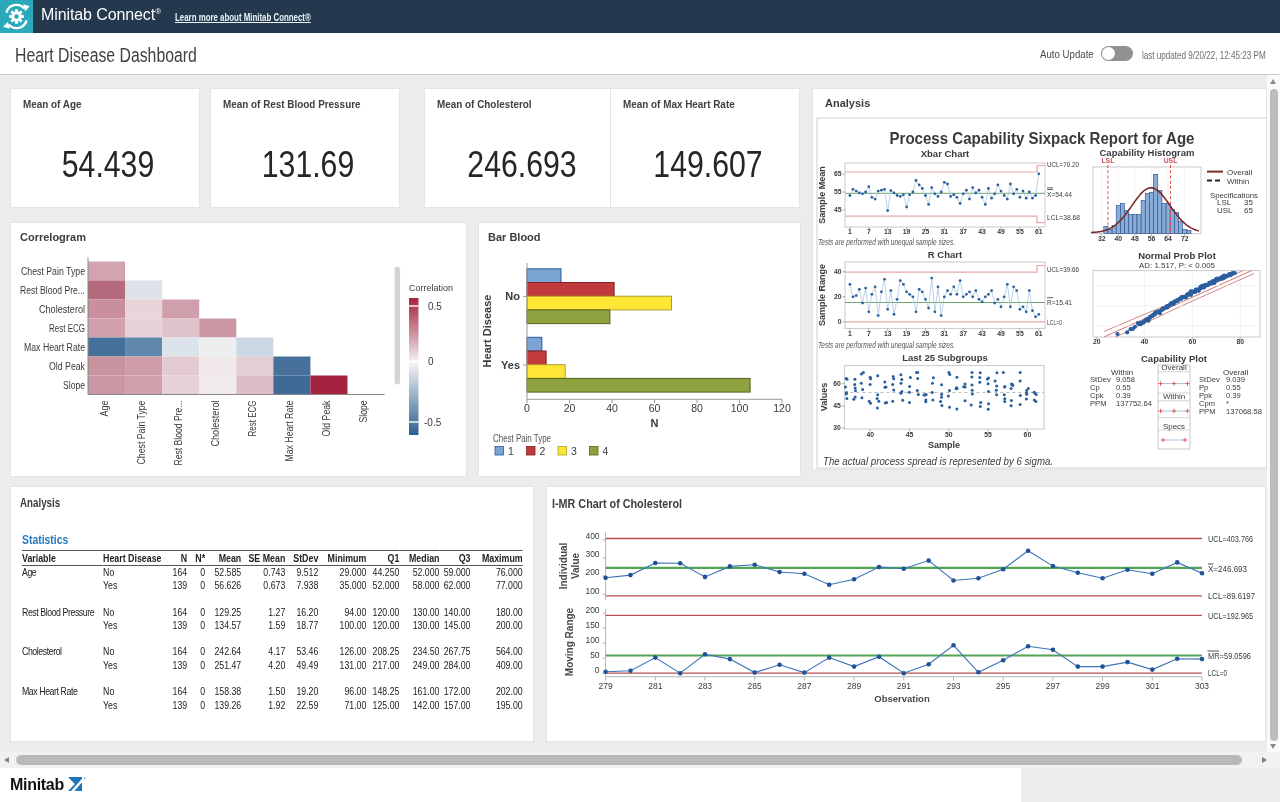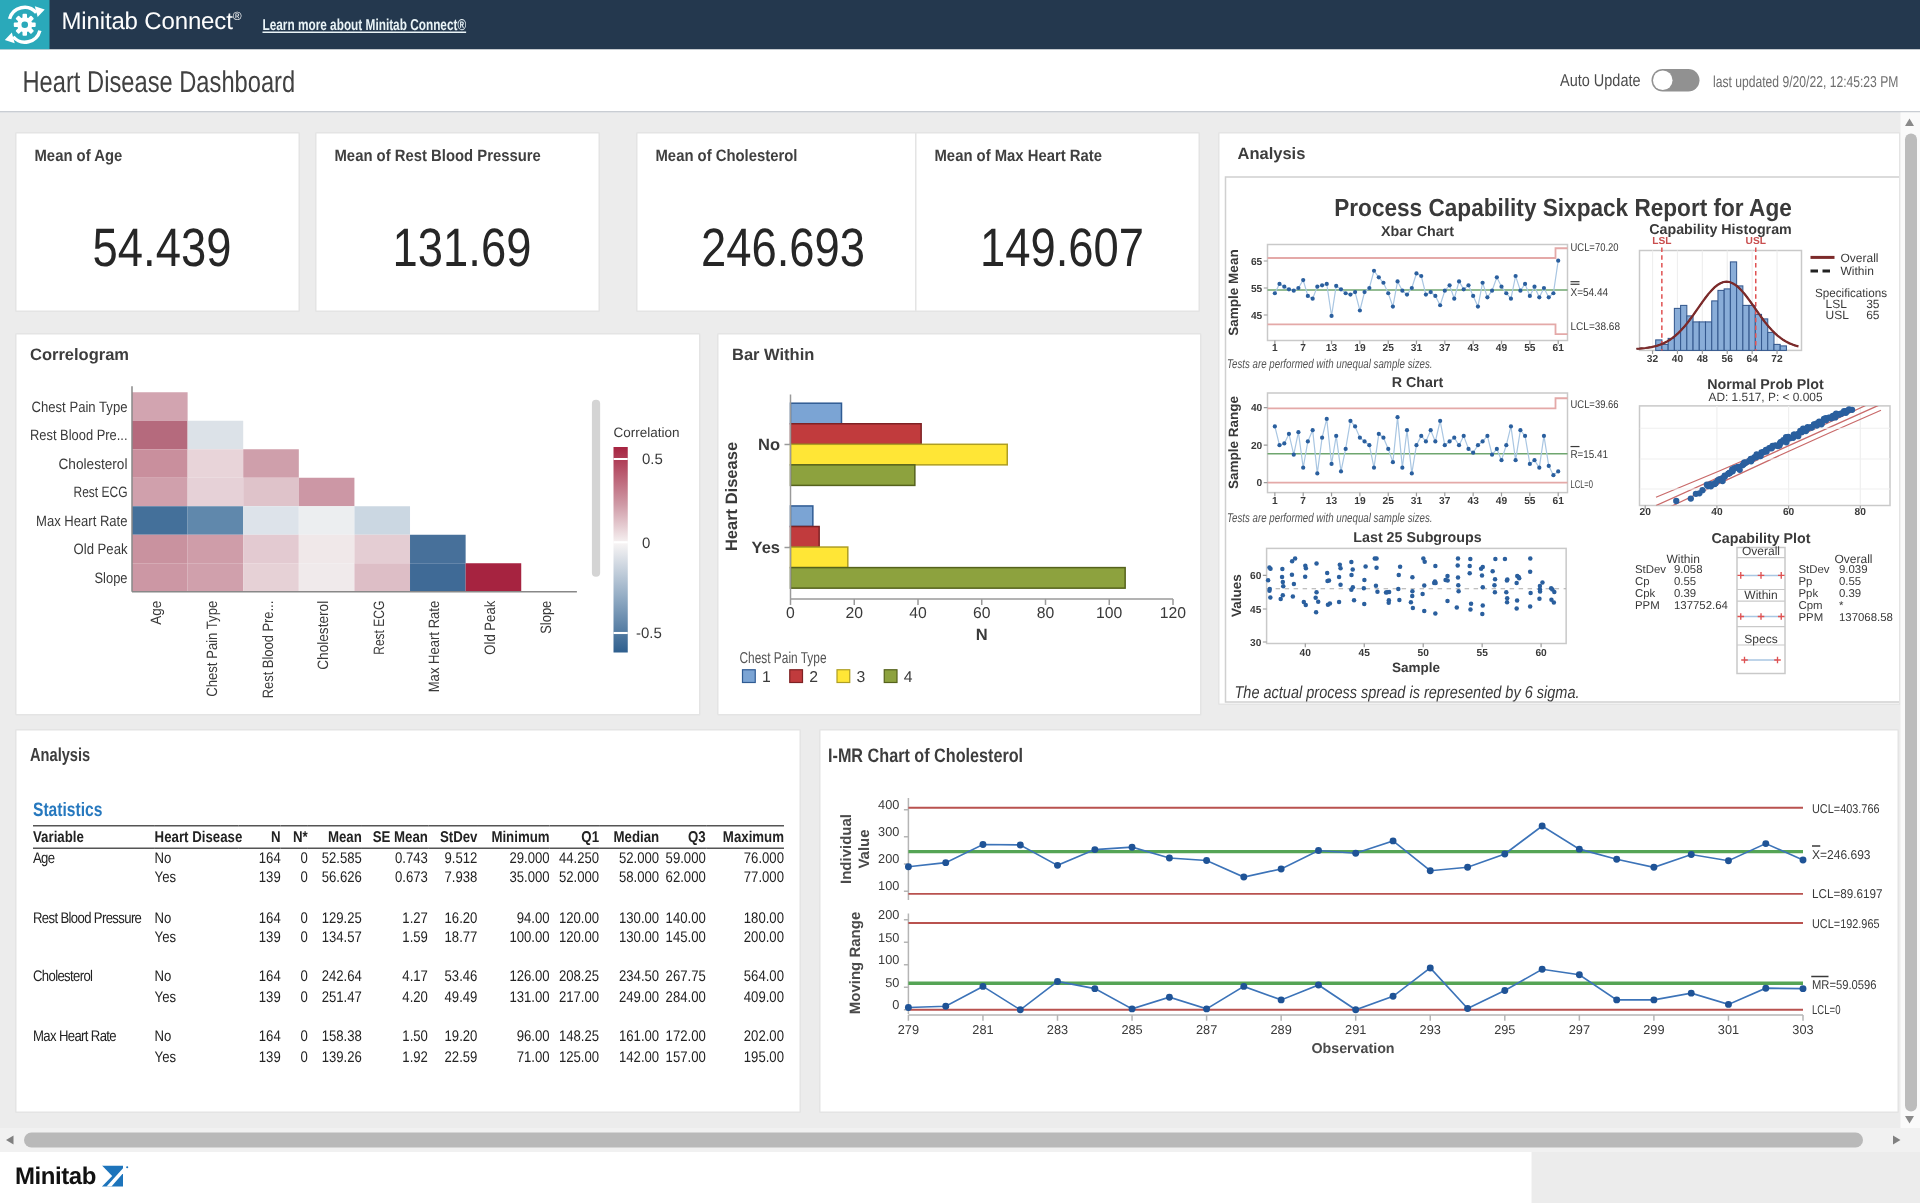--- a/index.html
+++ b/index.html
@@ -127,21 +127,21 @@
       <rect x="398" y="75" width="9.5" height="137" fill="url(#cg)"></rect>
       <line x1="398" y1="83" x2="407.5" y2="83" stroke="#fff" stroke-width="1.4"></line>
       <text x="417" y="83" font-size="10" fill="#3a3a3a" dy=".35em">0.5</text>
       <line x1="398" y1="138.5" x2="407.5" y2="138.5" stroke="#fff" stroke-width="1.4"></line>
       <text x="417" y="138.5" font-size="10" fill="#3a3a3a" dy=".35em">0</text>
       <line x1="398" y1="199" x2="407.5" y2="199" stroke="#fff" stroke-width="1.4"></line>
       <text x="413" y="199" font-size="10" fill="#3a3a3a" dy=".35em">-0.5</text>
     </svg>
   </div>
 <div class="panel" style="left:478px;top:222px;width:323px;height:255px">
-    <div class="ptitle" style="left:9px;top:8px">Bar Within</div>
+    <div class="ptitle" style="left:9px;top:8px">Bar Blood</div>
     <svg class="abs" style="left:0;top:0" width="321" height="253">
       <rect x="48.0" y="45.8" width="34.0" height="13.7" fill="#7ba4d4" stroke="#2f5b93" stroke-width="1"></rect>
       <rect x="48.0" y="59.5" width="87.1" height="13.7" fill="#c13b3d" stroke="#7e2224" stroke-width="1"></rect>
       <rect x="48.0" y="73.2" width="144.5" height="13.7" fill="#ffe636" stroke="#ae9e23" stroke-width="1"></rect>
       <rect x="48.0" y="86.9" width="82.9" height="13.7" fill="#8da23e" stroke="#55621c" stroke-width="1"></rect>
       <rect x="48.0" y="114.3" width="14.9" height="13.7" fill="#7ba4d4" stroke="#2f5b93" stroke-width="1"></rect>
       <rect x="48.0" y="128.0" width="19.1" height="13.7" fill="#c13b3d" stroke="#7e2224" stroke-width="1"></rect>
       <rect x="48.0" y="141.7" width="38.2" height="13.7" fill="#ffe636" stroke="#ae9e23" stroke-width="1"></rect>
       <rect x="48.0" y="155.4" width="223.1" height="13.7" fill="#8da23e" stroke="#55621c" stroke-width="1"></rect>
       <line x1="48.0" y1="40" x2="48.0" y2="176.3" stroke="#9a9a9a" stroke-width="1"></line>

